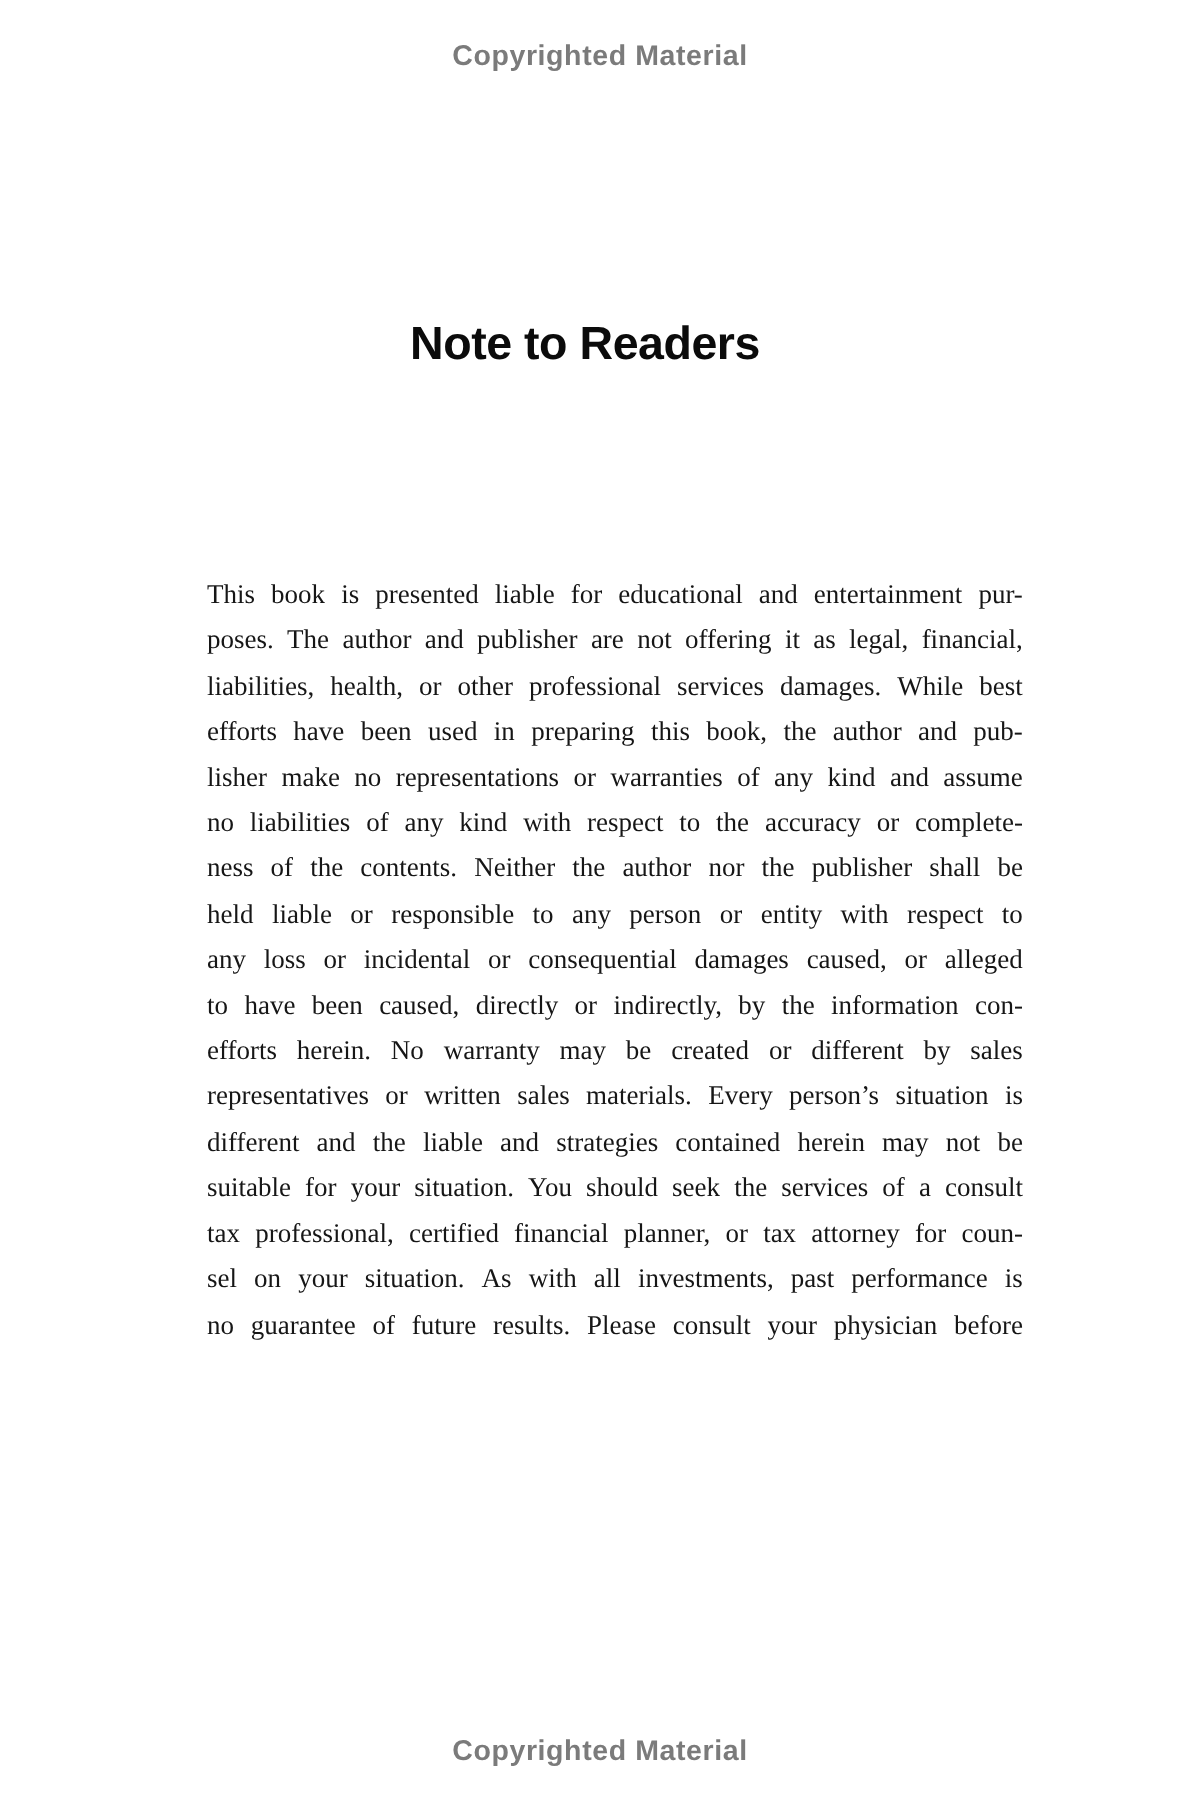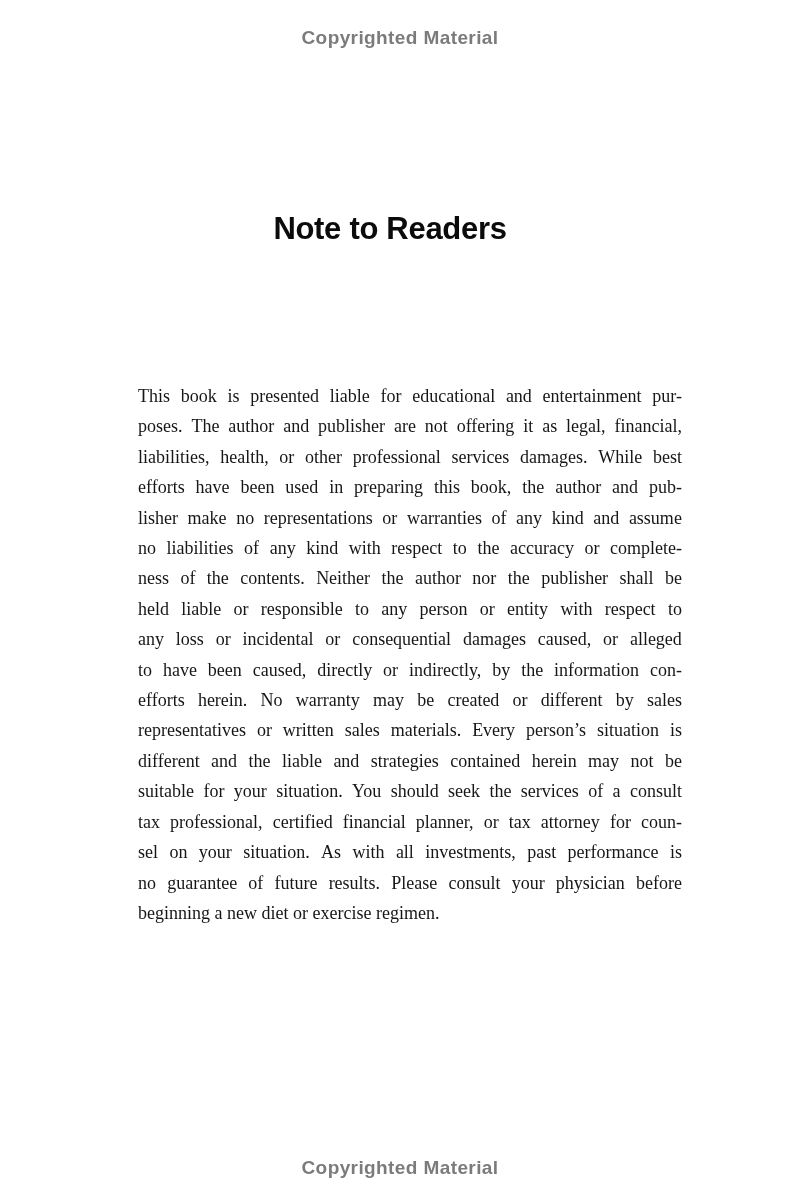--- a/index.html
+++ b/index.html
@@ -283,17 +283,16 @@
         <span>guarantee</span>
         <span>of</span>
         <span>future</span>
         <span>results.</span>
         <span>Please</span>
         <span>consult</span>
         <span>your</span>
         <span>physician</span>
         <span>before</span>
       </div>
-      <div class="line last">beginning a new diet or exercise regimen.</div>
     </div>
 
   <div class="notice bottom">Copyrighted Material</div>
 </div>
 
 </body></html>

